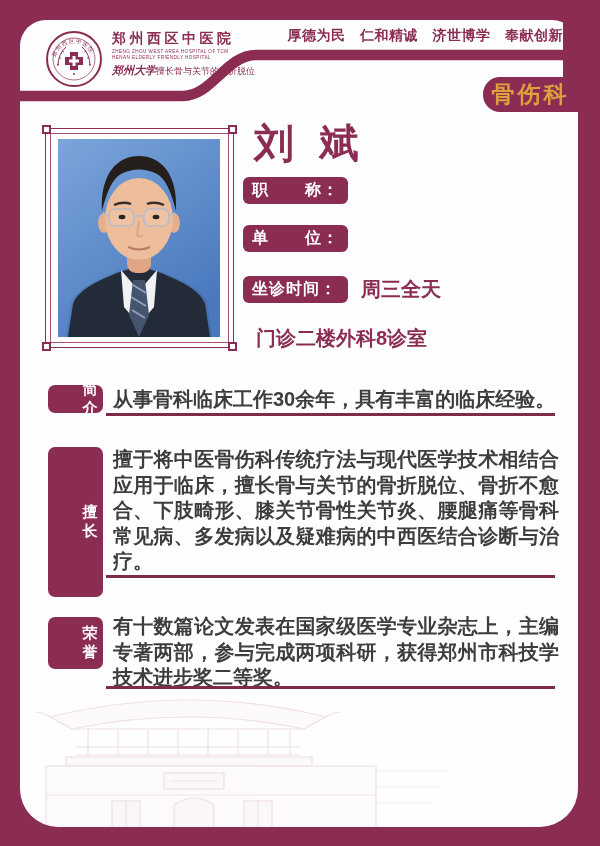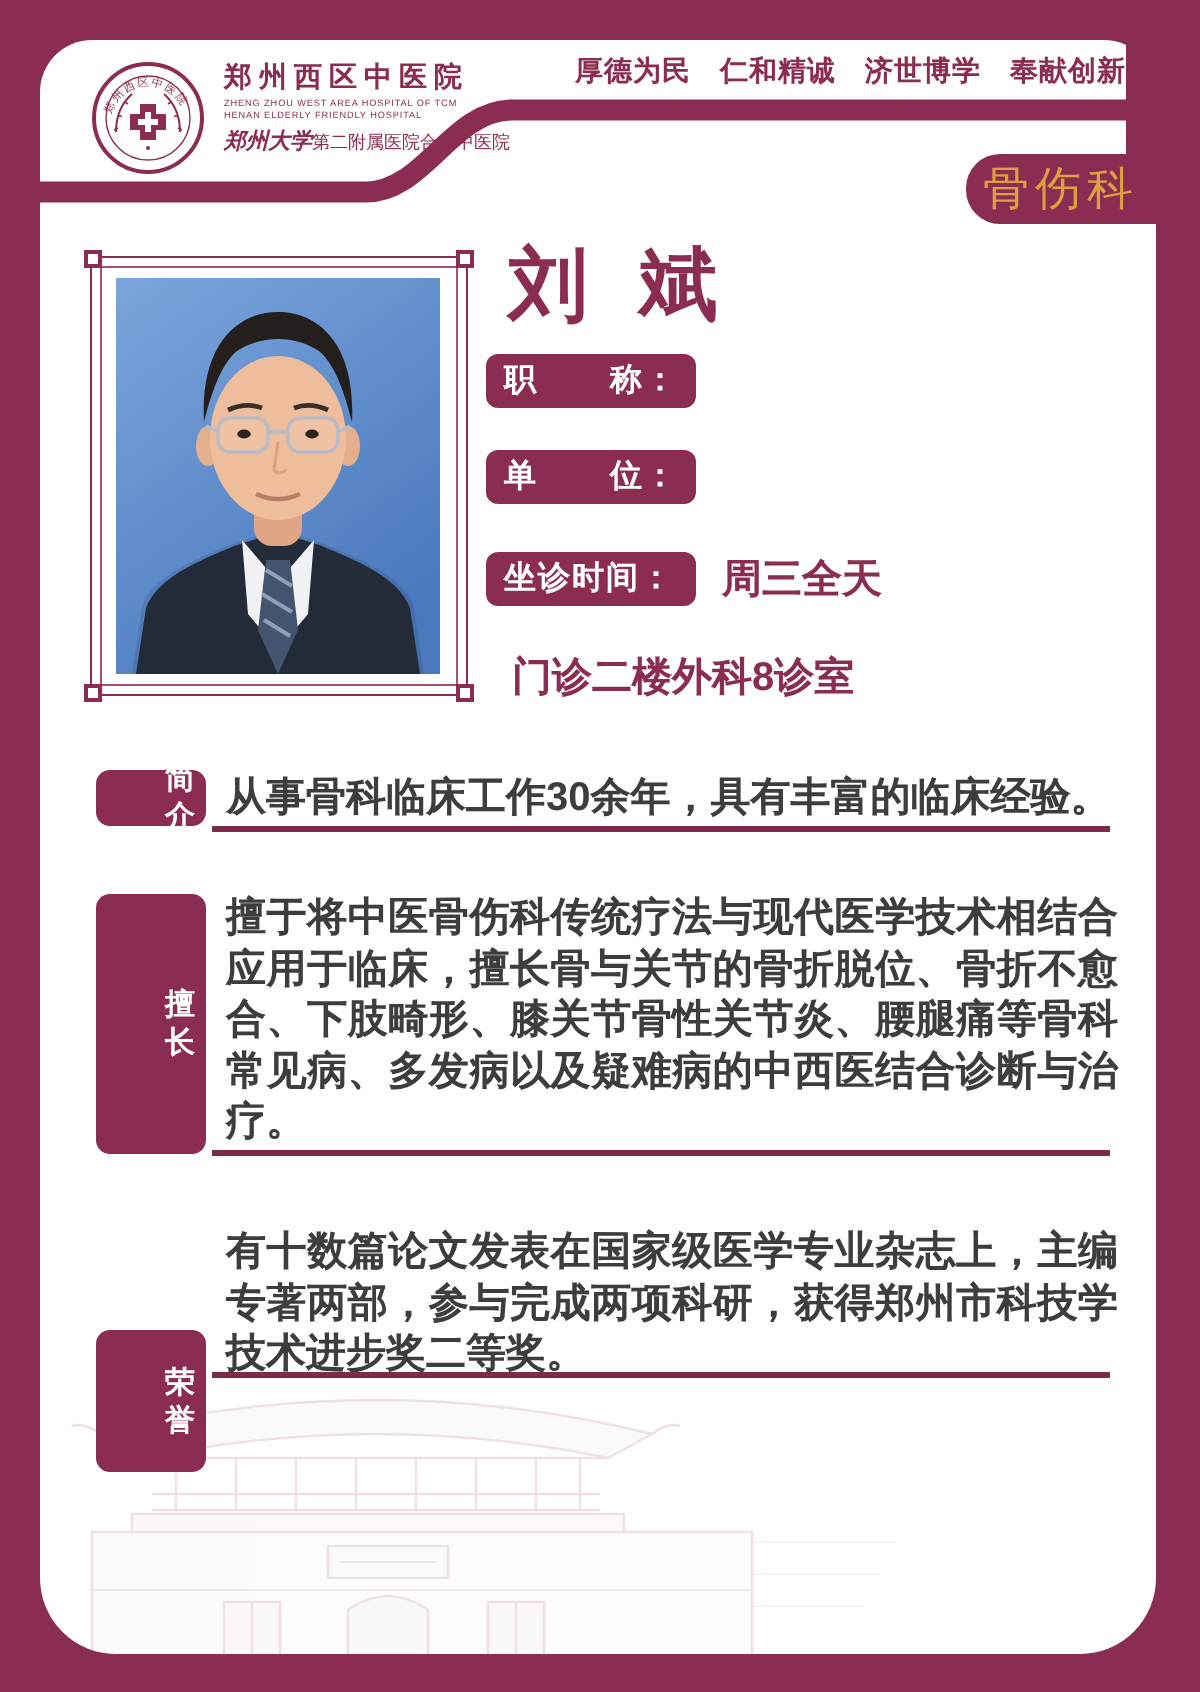--- a/index.html
+++ b/index.html
@@ -14,21 +14,21 @@
     background:#FEFEFE;border-radius:26px 26px 38px 38px;overflow:hidden;
   }
   
   .deco-svg{position:absolute;left:0;top:0;z-index:3;pointer-events:none;}
   .right-band{position:absolute;left:563px;top:0;width:37px;height:100px;background:#8B2D52;z-index:3;}
   .dept-badge{
     position:absolute;left:483px;top:77px;width:117px;height:35px;background:#8B2D52;
     border-radius:17px 0 0 17px;z-index:4;display:flex;align-items:center;
   }
   .dept-badge .badge-text{
-    width:95px;text-align:center;color:#DEA03E;font-size:23px;font-weight:normal;letter-spacing:3px;
+    width:95px;text-align:center;color:#DEA03E;font-size:23px;font-weight:bold;letter-spacing:3px;
   }
   .slogan{
     position:absolute;top:27px;right:37px;z-index:4;
     color:#8B2D52;font-size:14px;font-weight:bold;white-space:pre;letter-spacing:0.5px;
   }
   
   .logo{position:absolute;left:45px;top:30px;z-index:4;display:flex;}
   .seal{width:58px;height:58px;}
   .logo-text{margin-left:9px;color:#8B2D52;}
   .logo-cn1{font-size:14px;font-weight:bold;letter-spacing:3.5px;white-space:nowrap;}
@@ -125,21 +125,21 @@
     <path d="M25,22 h8 v5 h5 v8 h-5 v5 h-8 v-5 h-5 v-8 h5 Z" fill="#8B2D52"></path>
     <path d="M27.5,26 h3 v3.5 h3.5 v3 h-3.5 v3.5 h-3 v-3.5 h-3.5 v-3 h3.5 Z" fill="#fff"></path>
     <path d="M13,36 Q13,24 21,17 M45,36 Q45,24 37,17" stroke="#8B2D52" stroke-width="1" fill="none"></path>
     <path d="M14,34 l-2,1 M16,28 l-2,0.2 M19,22 l-1.6,-1 M44,34 l2,1 M42,28 l2,0.2 M39,22 l1.6,-1" stroke="#8B2D52" stroke-width="0.8"></path>
     <circle cx="29" cy="44" r="1" fill="#8B2D52"></circle>
   </svg>
   <div class="logo-text">
     <div class="logo-cn1">郑州西区中医院</div>
     <div class="logo-en">ZHENG ZHOU WEST AREA HOSPITAL OF TCM</div>
     <div class="logo-en">HENAN ELDERLY FRIENDLY HOSPITAL</div>
-    <div class="logo-aff"><span class="univ">郑州大学</span><span>第二附属医院合作中医院</span></div>
+    <div class="logo-aff"><span class="univ">郑州大学</span><span>擅长骨与关节的骨折脱位</span></div>
   </div>
 </div>
 
 <div class="photo-frame">
   <div class="inner-line"></div>
   <div class="corner c-tl"></div>
   <div class="corner c-tr"></div>
   <div class="corner c-bl"></div>
   <div class="corner c-br"></div>
   <svg class="photo" viewBox="0 0 162 198">
@@ -197,19 +197,19 @@
   </div>
   <div class="field-row" style="top:148px;">
     <div class="field-value">门诊二楼外科8诊室</div>
   </div>
 </div>
 
 <div class="section-label" style="top:385px;height:28px;">简介：</div>
 <div class="section-text" style="top:385px;line-height:28px;">从事骨科临床工作30余年，具有丰富的临床经验。</div>
 <div class="underline" style="top:413px;"></div>
 
-<div class="section-label" style="top:447px;height:130px;">擅长：</div>
+<div class="section-label" style="top:447px;height:150px;">擅长：</div>
 <div class="section-text" style="top:447px;">擅于将中医骨伤科传统疗法与现代医学技术相结合应用于临床，擅长骨与关节的骨折脱位、骨折不愈合、下肢畸形、膝关节骨性关节炎、腰腿痛等骨科常见病、多发病以及疑难病的中西医结合诊断与治疗。</div>
 <div class="underline" style="top:575px;"></div>
 
-<div class="section-label" style="top:617px;height:71px;margin-top:48px;">荣誉：</div>
+<div class="section-label" style="top:617px;height:52px;">荣誉：</div>
 <div class="section-text" style="top:614px;">有十数篇论文发表在国家级医学专业杂志上，主编专著两部，参与完成两项科研，获得郑州市科技学技术进步奖二等奖。</div>
 <div class="underline" style="top:686px;"></div>
 
 </body></html>

